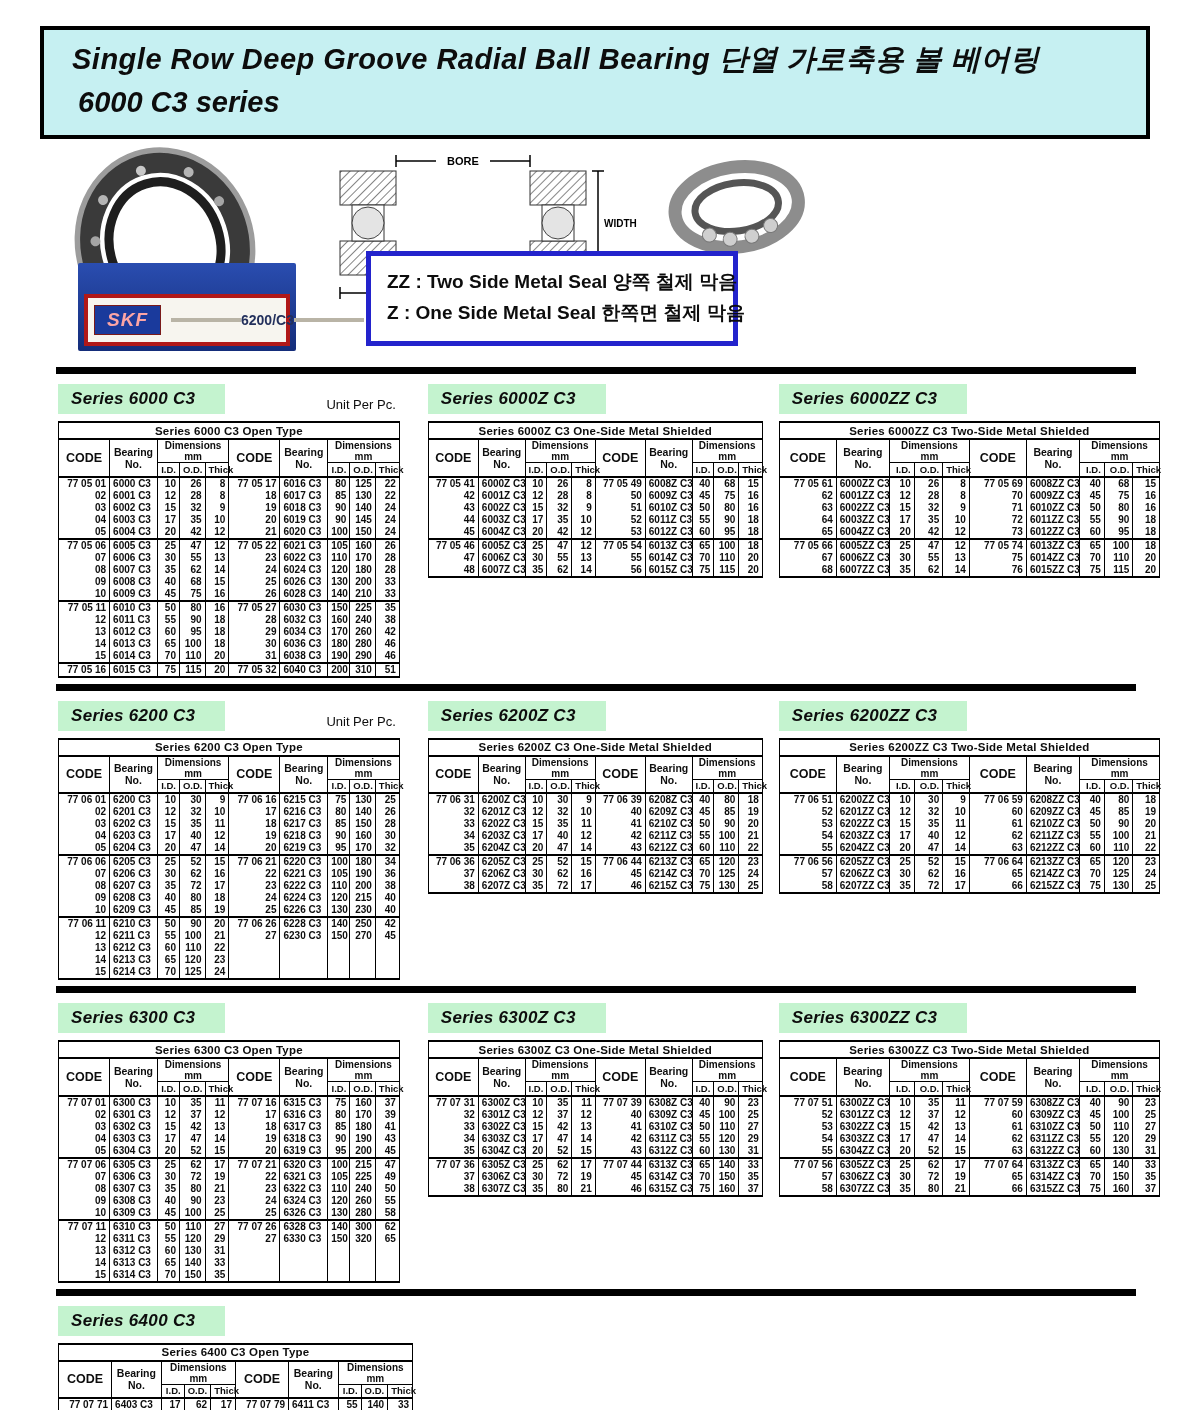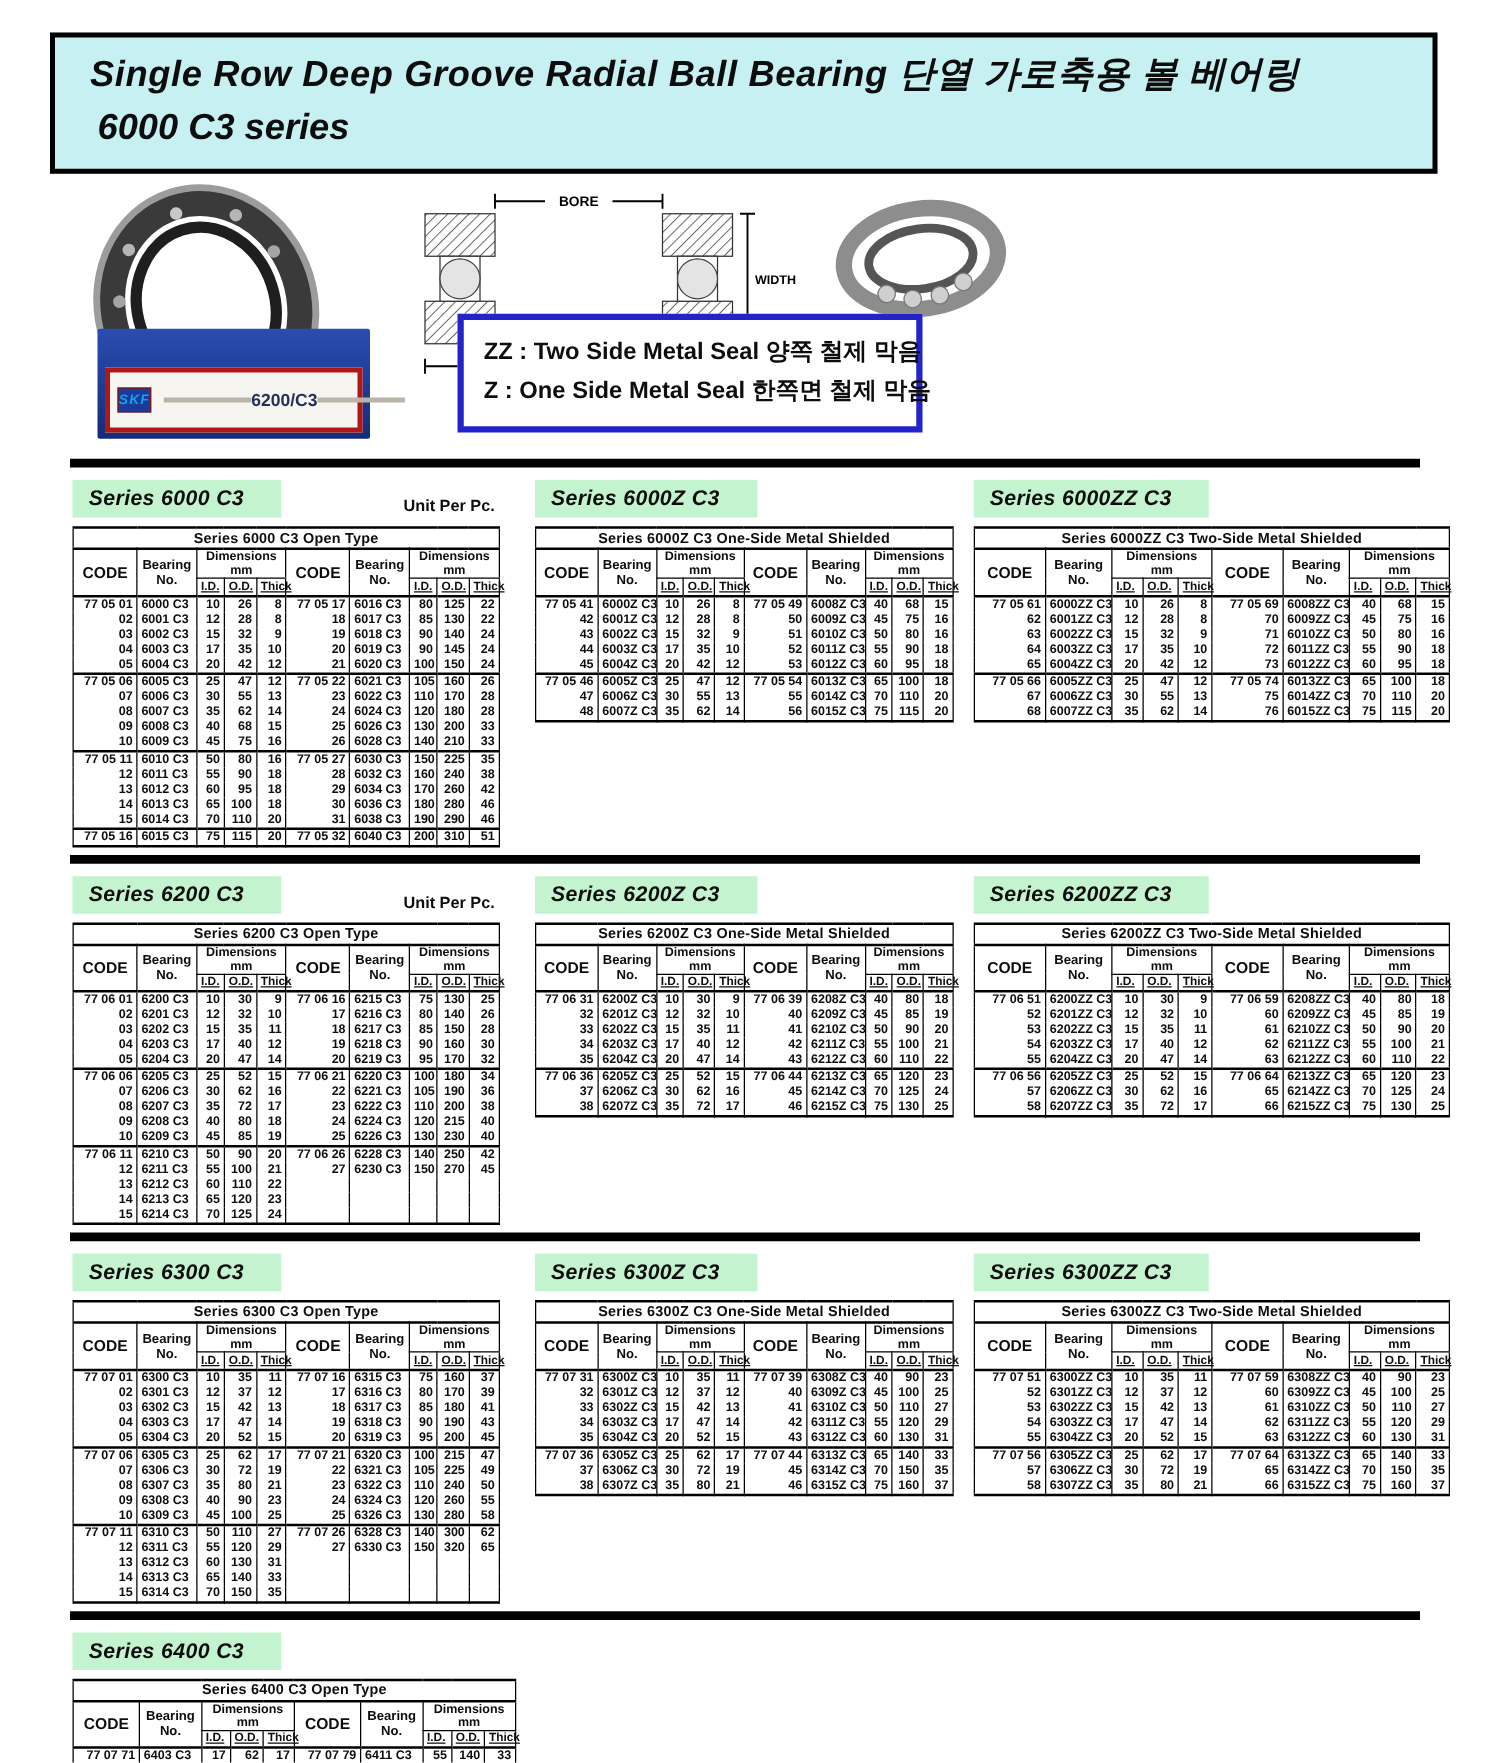--- a/index.html
+++ b/index.html
@@ -22,22 +22,22 @@
   .bearing-photo { position:absolute; left:0; top:-6px; }
   .skf-box {
     position:absolute; left:8px; top:112px; width:218px; height:88px;
     background:linear-gradient(#2a4db0,#142d7a); border-radius:2px;
   }
   .skf-front {
     position:absolute; left:6px; right:6px; bottom:5px; height:52px;
     background:#f7f5ef; border:4px solid #b01818; display:flex; align-items:center; gap:10px; padding:0 6px;
   }
   .skf-logo {
-    background:#1a3a9c; color:#0ea5e9; font-weight:bold; font-style:italic;
-    font-size:11px; padding:3px 0; border:1px solid #7a1a1a; letter-spacing:1px;
+    background:#1a3a9c; color:#fca5a5; font-weight:bold; font-style:italic;
+    font-size:19px; padding:3px 12px; border:1px solid #7a1a1a; letter-spacing:1px;
   }
   .skf-mid { display:flex; flex-direction:row; align-items:center; flex:1; }
   .skf-sub { width:70px; height:4px; background:#b9b4a6; margin:1px 0; }
   .skf-model { font-size:14px; font-weight:bold; color:#23305c; margin:1px 0; }
   .diagram { position:absolute; left:238px; top:2px; }
   .small-bearing { position:absolute; left:590px; top:6px; }
   .legend-box {
     position:absolute; left:296px; top:100px; width:372px;
     border:5px solid #2323cc; background:#fff; padding:10px 16px 12px;
   }
@@ -45,38 +45,38 @@
 
   
   .section-bar { height:7px; background:#000; margin:4px 52px 8px 56px; }
   .section-row { display:flex; gap:16px; margin:0 28px 6px 58px; align-items:flex-start; }
   .tbl-wrap.w1 { width:355px; } .tbl-wrap.w2 { width:360px;padding-left:12px; } .tbl-wrap.w3 { width:396px; }
   .series-head { display:flex; justify-content:space-between; align-items:flex-end; margin:2px 0 7px; }
   .series-label {
     background:#c4f3cf; font-size:17px; font-weight:bold; font-style:italic;
     padding:5px 30px 5px 13px; letter-spacing:0.3px;
   }
-  .unit-label { font-size:13px; font-weight:bold; padding:0 4px 2px 0;text-align:right; }
+  .unit-label { font-size:13px; font-weight:normal; padding:0 4px 2px 0;text-align:right; }
 
   table.cat {
     width:100%; border-collapse:collapse; table-layout:fixed;
     border-top:2px solid #000; border-bottom:2px solid #000;
     border-left:1px solid #000; border-right:1px solid #000;
     font-weight:bold;
   }
   table.cat th, table.cat td { border-left:1px solid #000; padding:0 3px; }
   table.cat .ttl th {
     border:none; border-bottom:2px solid #000; text-align:center;
     font-size:11.5px; height:17px; letter-spacing:0.2px;
   }
   table.cat thead { border-bottom:2px solid #000; }
   th.code-h { font-size:12.5px; text-align:center; }
   th.bear-h { font-size:10.5px; text-align:center; line-height:1.15; }
   th.dims-h { font-size:10px; text-align:center; border-bottom:1px solid #000; height:13px; }
-  tr.subh th { font-size:9.5px; text-align:left; height:14px;text-decoration:underline; }
+  tr.subh th { font-size:9.5px; text-align:right; height:14px; }
   table.cat td { font-size:10px; height:12px; line-height:12px; white-space:nowrap; }
   td.c { text-align:right; padding-right:5px; }
   td.b { text-align:left; padding-left:4px; }
   td.n { text-align:right; padding-right:6px; }
   tbody tr.grp td { border-top:2px solid #000; }
 </style>
 </head>
 <body>
 
 <div class="title-box">

